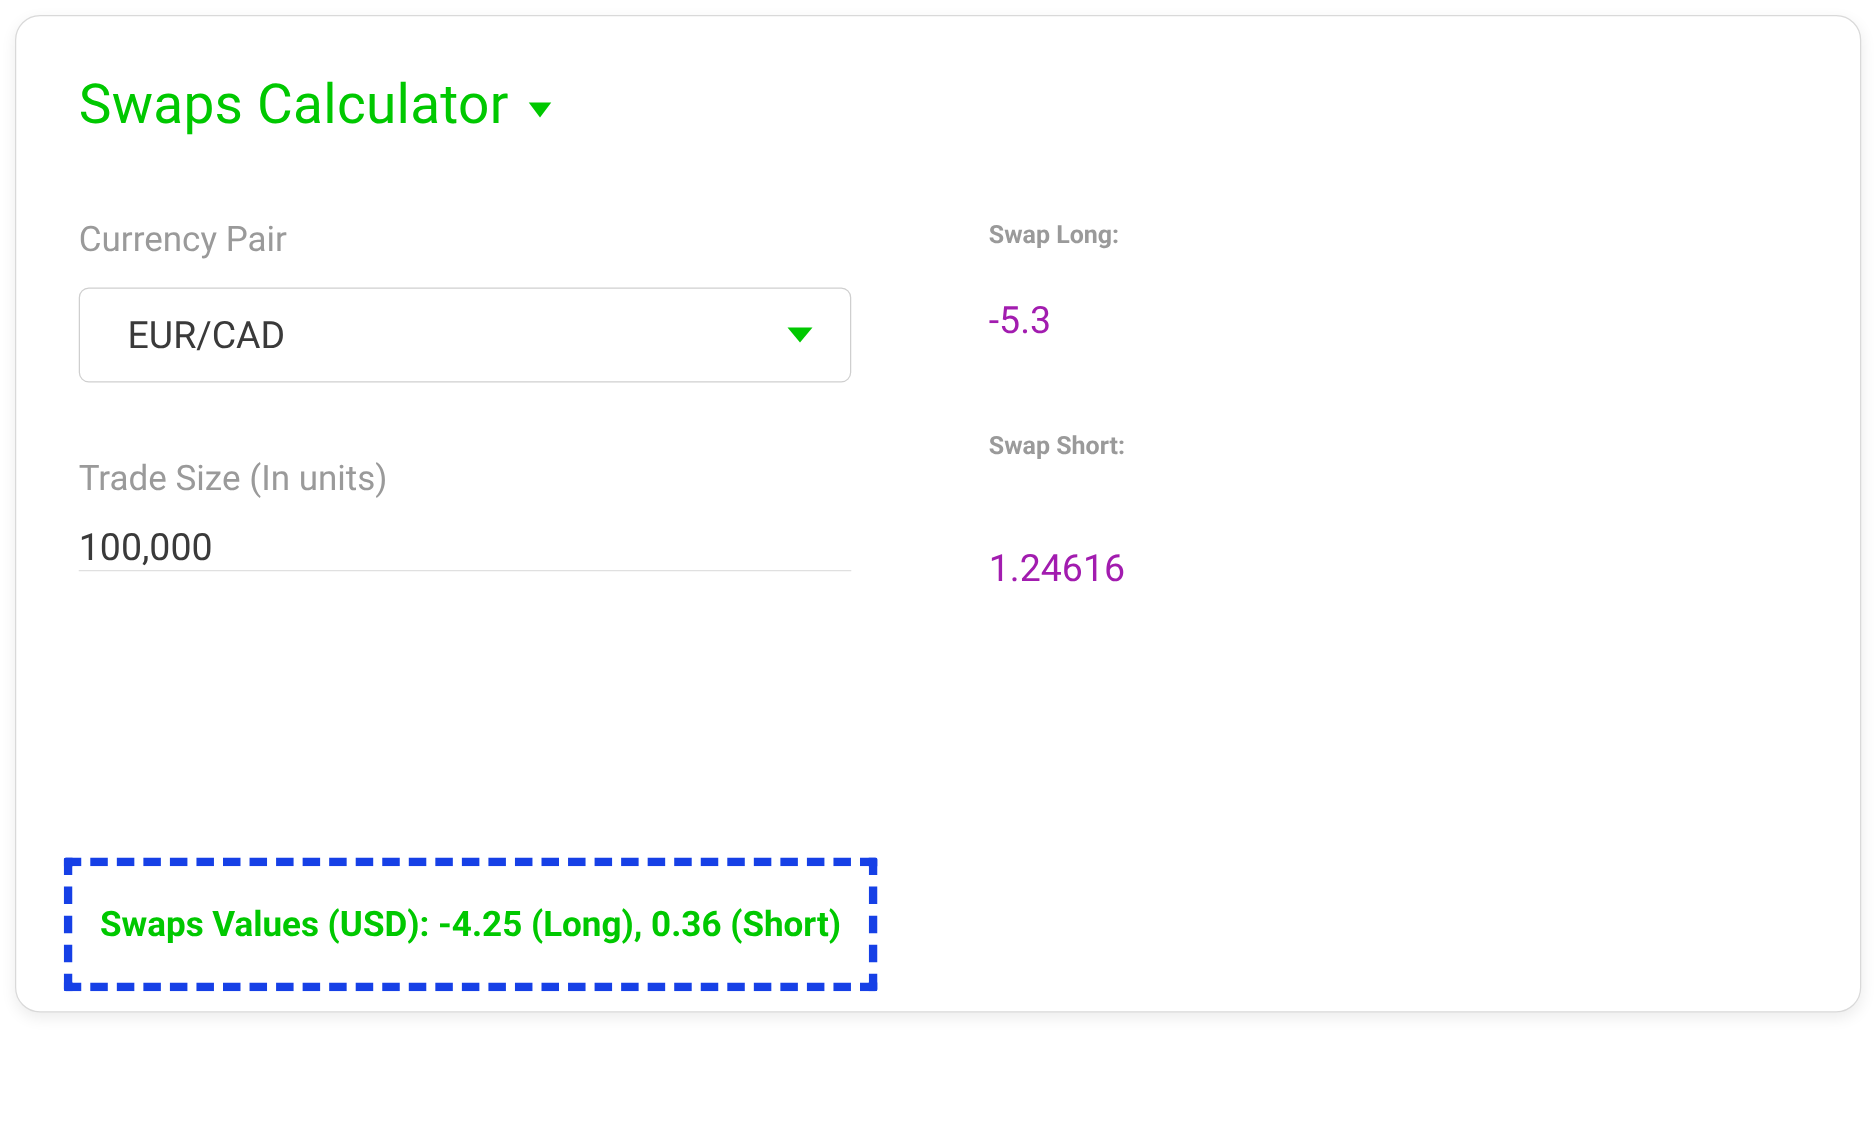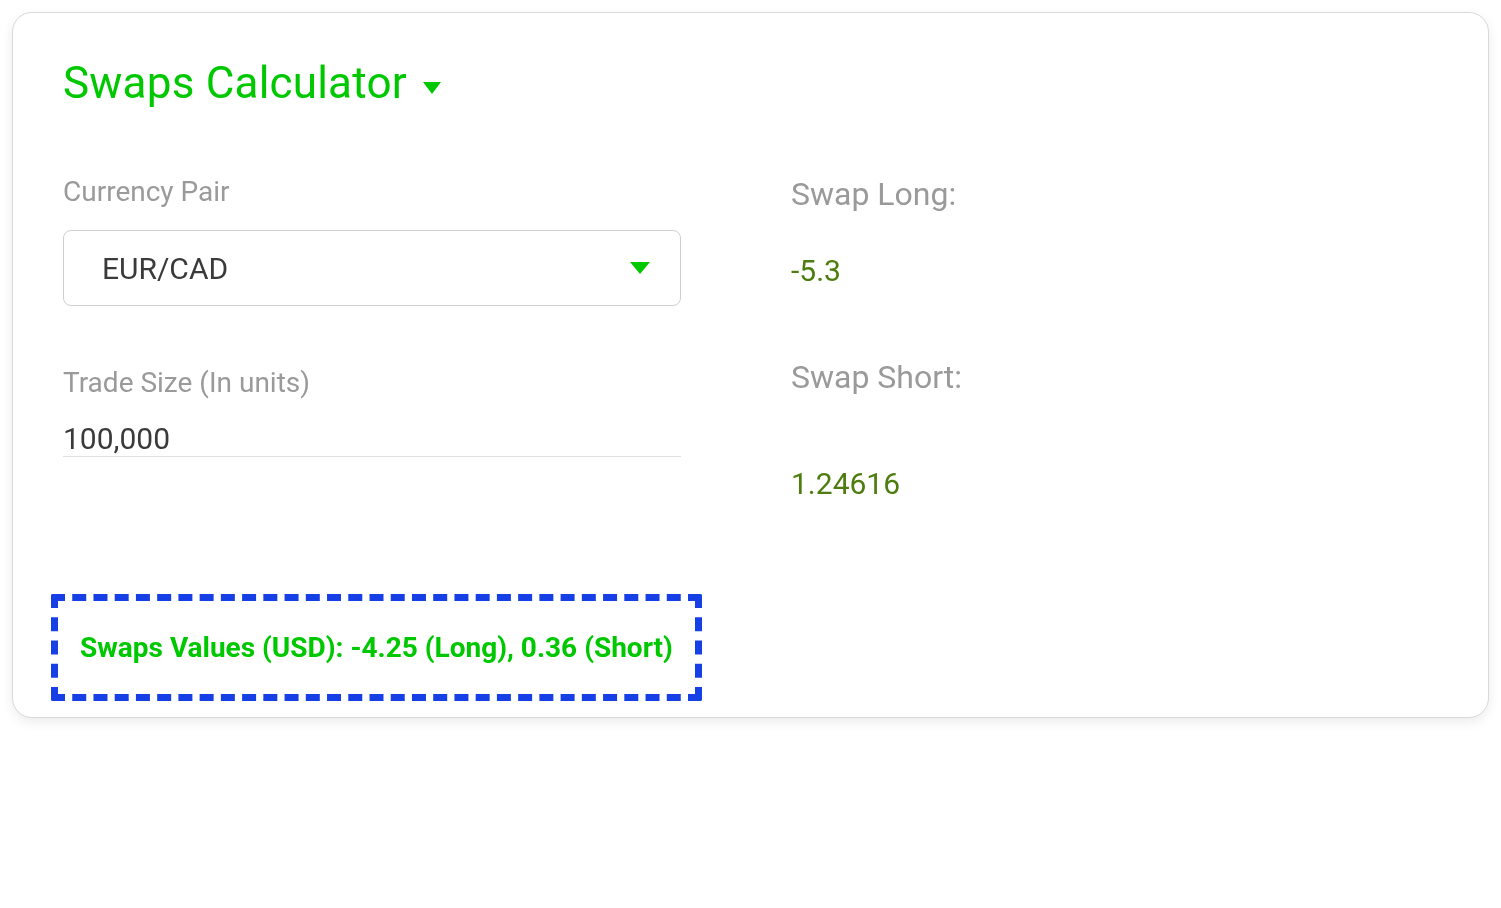--- a/index.html
+++ b/index.html
@@ -14,21 +14,21 @@
     width: 1501px;
     height: 908px;
   }
   .card {
     background: #ffffff;
     border: 1px solid #d9d9d9;
     border-radius: 20px;
     padding: 44px 50px 50px 50px;
     box-shadow: 0 4px 12px rgba(0,0,0,0.08);
     width: 100%;
-    height: 706px;
+    height: 798px;
     position: relative;
   }
   .title-row {
     display: flex;
     align-items: center;
     gap: 16px;
     margin-bottom: 66px;
   }
   .title {
     color: #00c800;
@@ -99,27 +99,27 @@
     color: #3a3a3a;
     width: 100%;
     background: transparent;
     font-family: inherit;
   }
   .result-group {
     margin-bottom: 70px;
   }
   .result-label {
     color: #9a9a9a;
-    font-size: 32px;
-    font-weight: 400;
+    font-size: 20px;
+    font-weight: 700;
     margin-bottom: 32px;
     display: block;
   }
   .result-value {
-    color: #4d7c0f;
+    color: #a21caf;
     font-size: 30px;
     font-weight: 400;
     margin-top: 40px;
   }
   .highlight-box {
     position: absolute;
     left: 38px;
     bottom: 16px;
     border: 7px dashed #1640e6;
     padding: 30px 22px 30px 22px;

